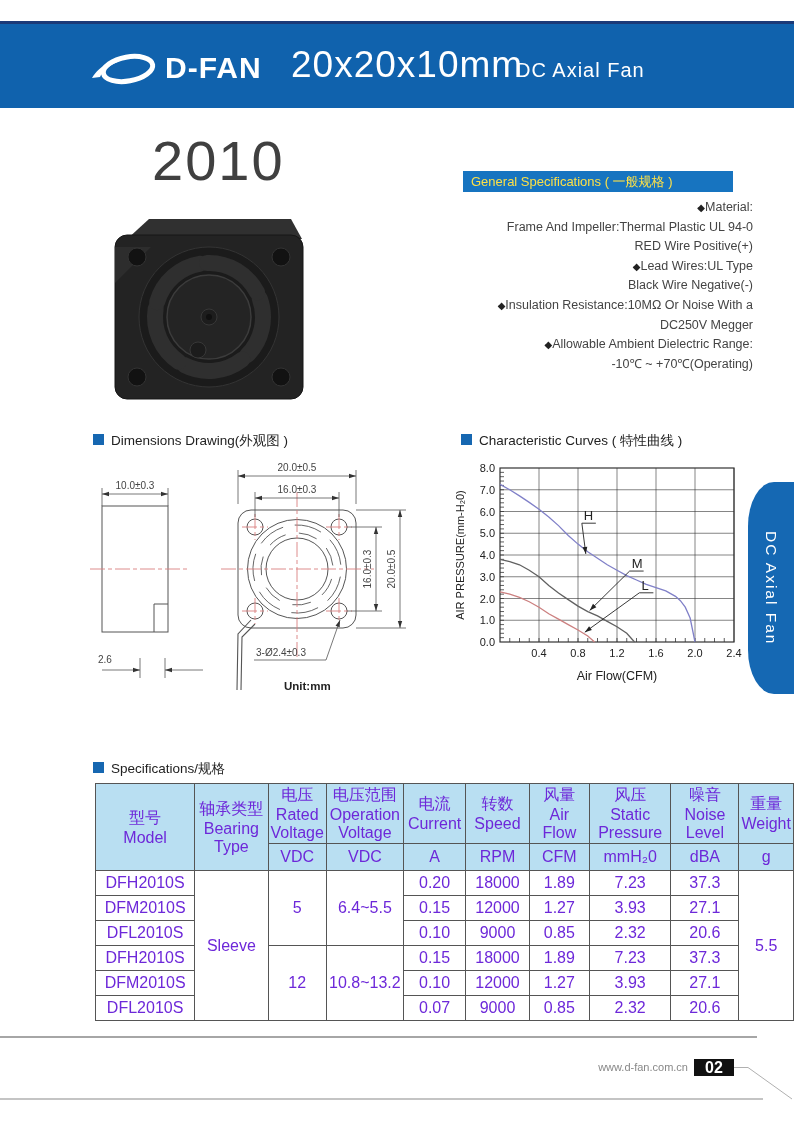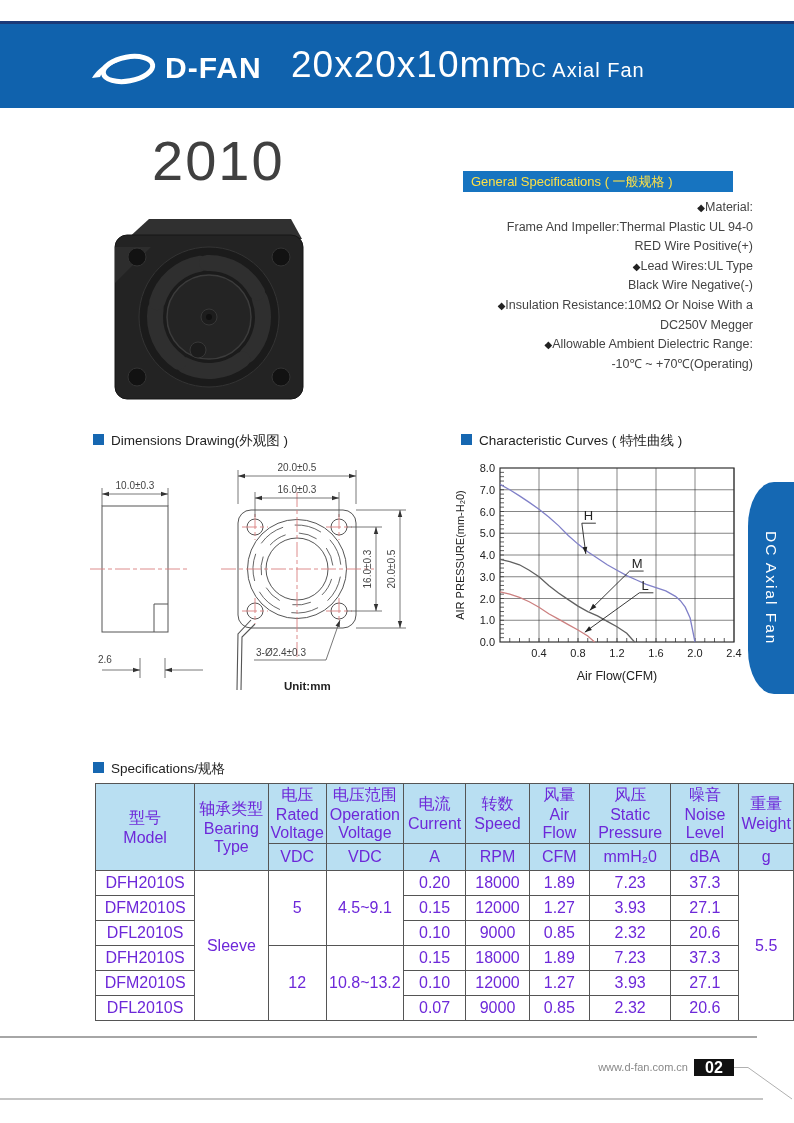--- a/index.html
+++ b/index.html
@@ -336,21 +336,21 @@
           <th class="hd2">mmH₂0</th>
           <th class="hd2">dBA</th>
           <th class="hd2">g</th>
         </tr>
       </thead>
     <tbody id="spec-tbody">
         <tr>
           <td>DFH2010S</td>
           <td rowspan="6">Sleeve</td>
           <td rowspan="3">5</td>
-          <td rowspan="3">4.5~9.1</td>
+          <td rowspan="3">6.4~5.5</td>
           <td>0.20</td>
           <td>18000</td>
           <td>1.89</td>
           <td>7.23</td>
           <td>37.3</td>
           <td rowspan="6">5.5</td>
         </tr>
         <tr>
           <td>DFM2010S</td>
           <td>0.15</td>

